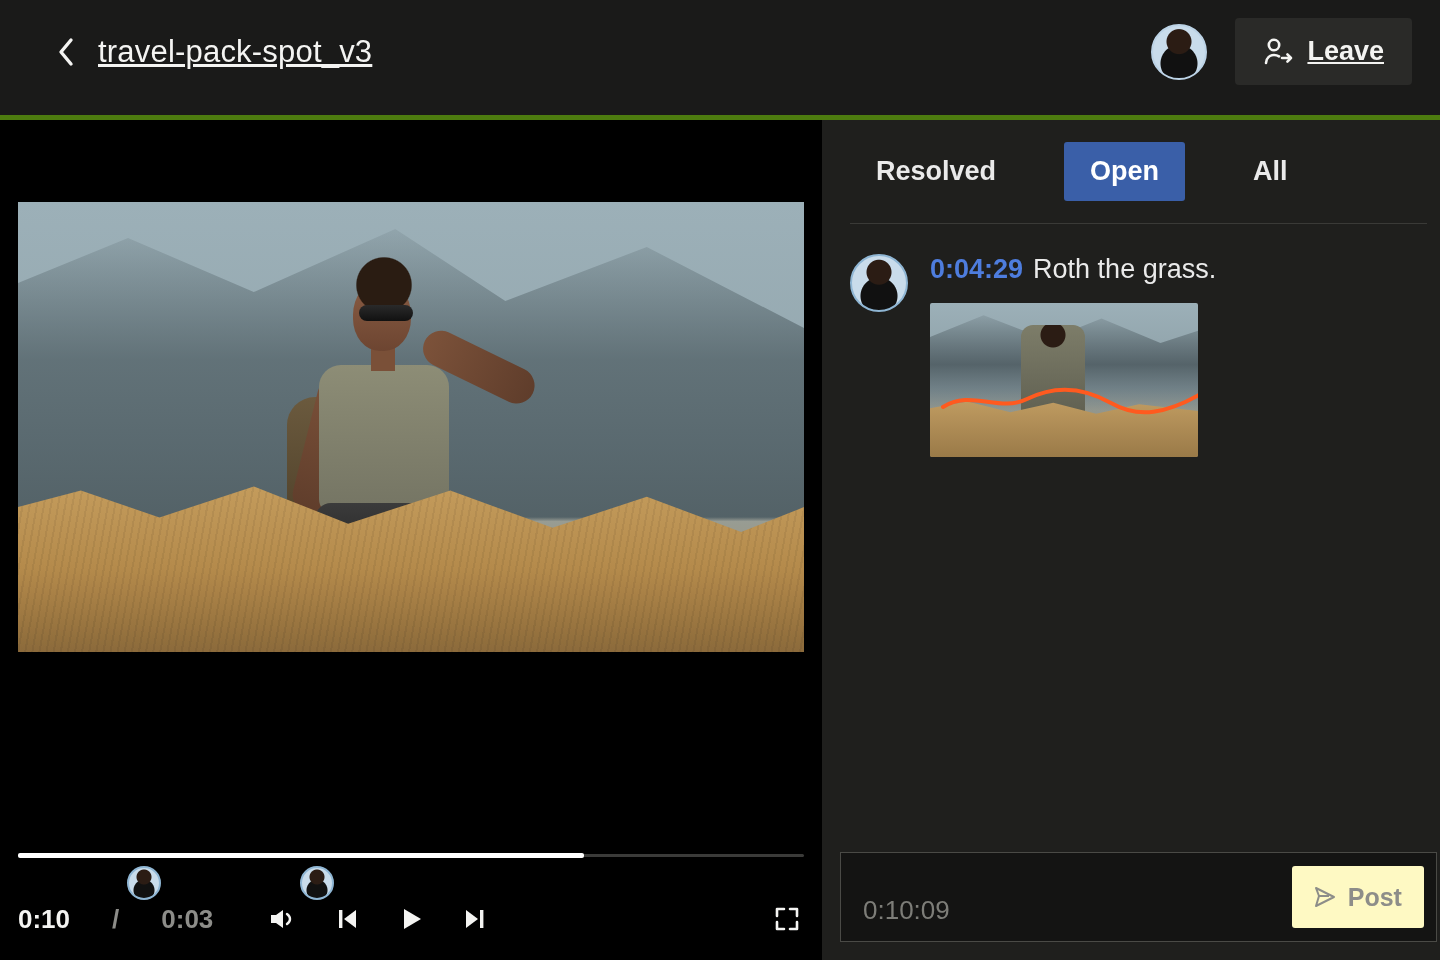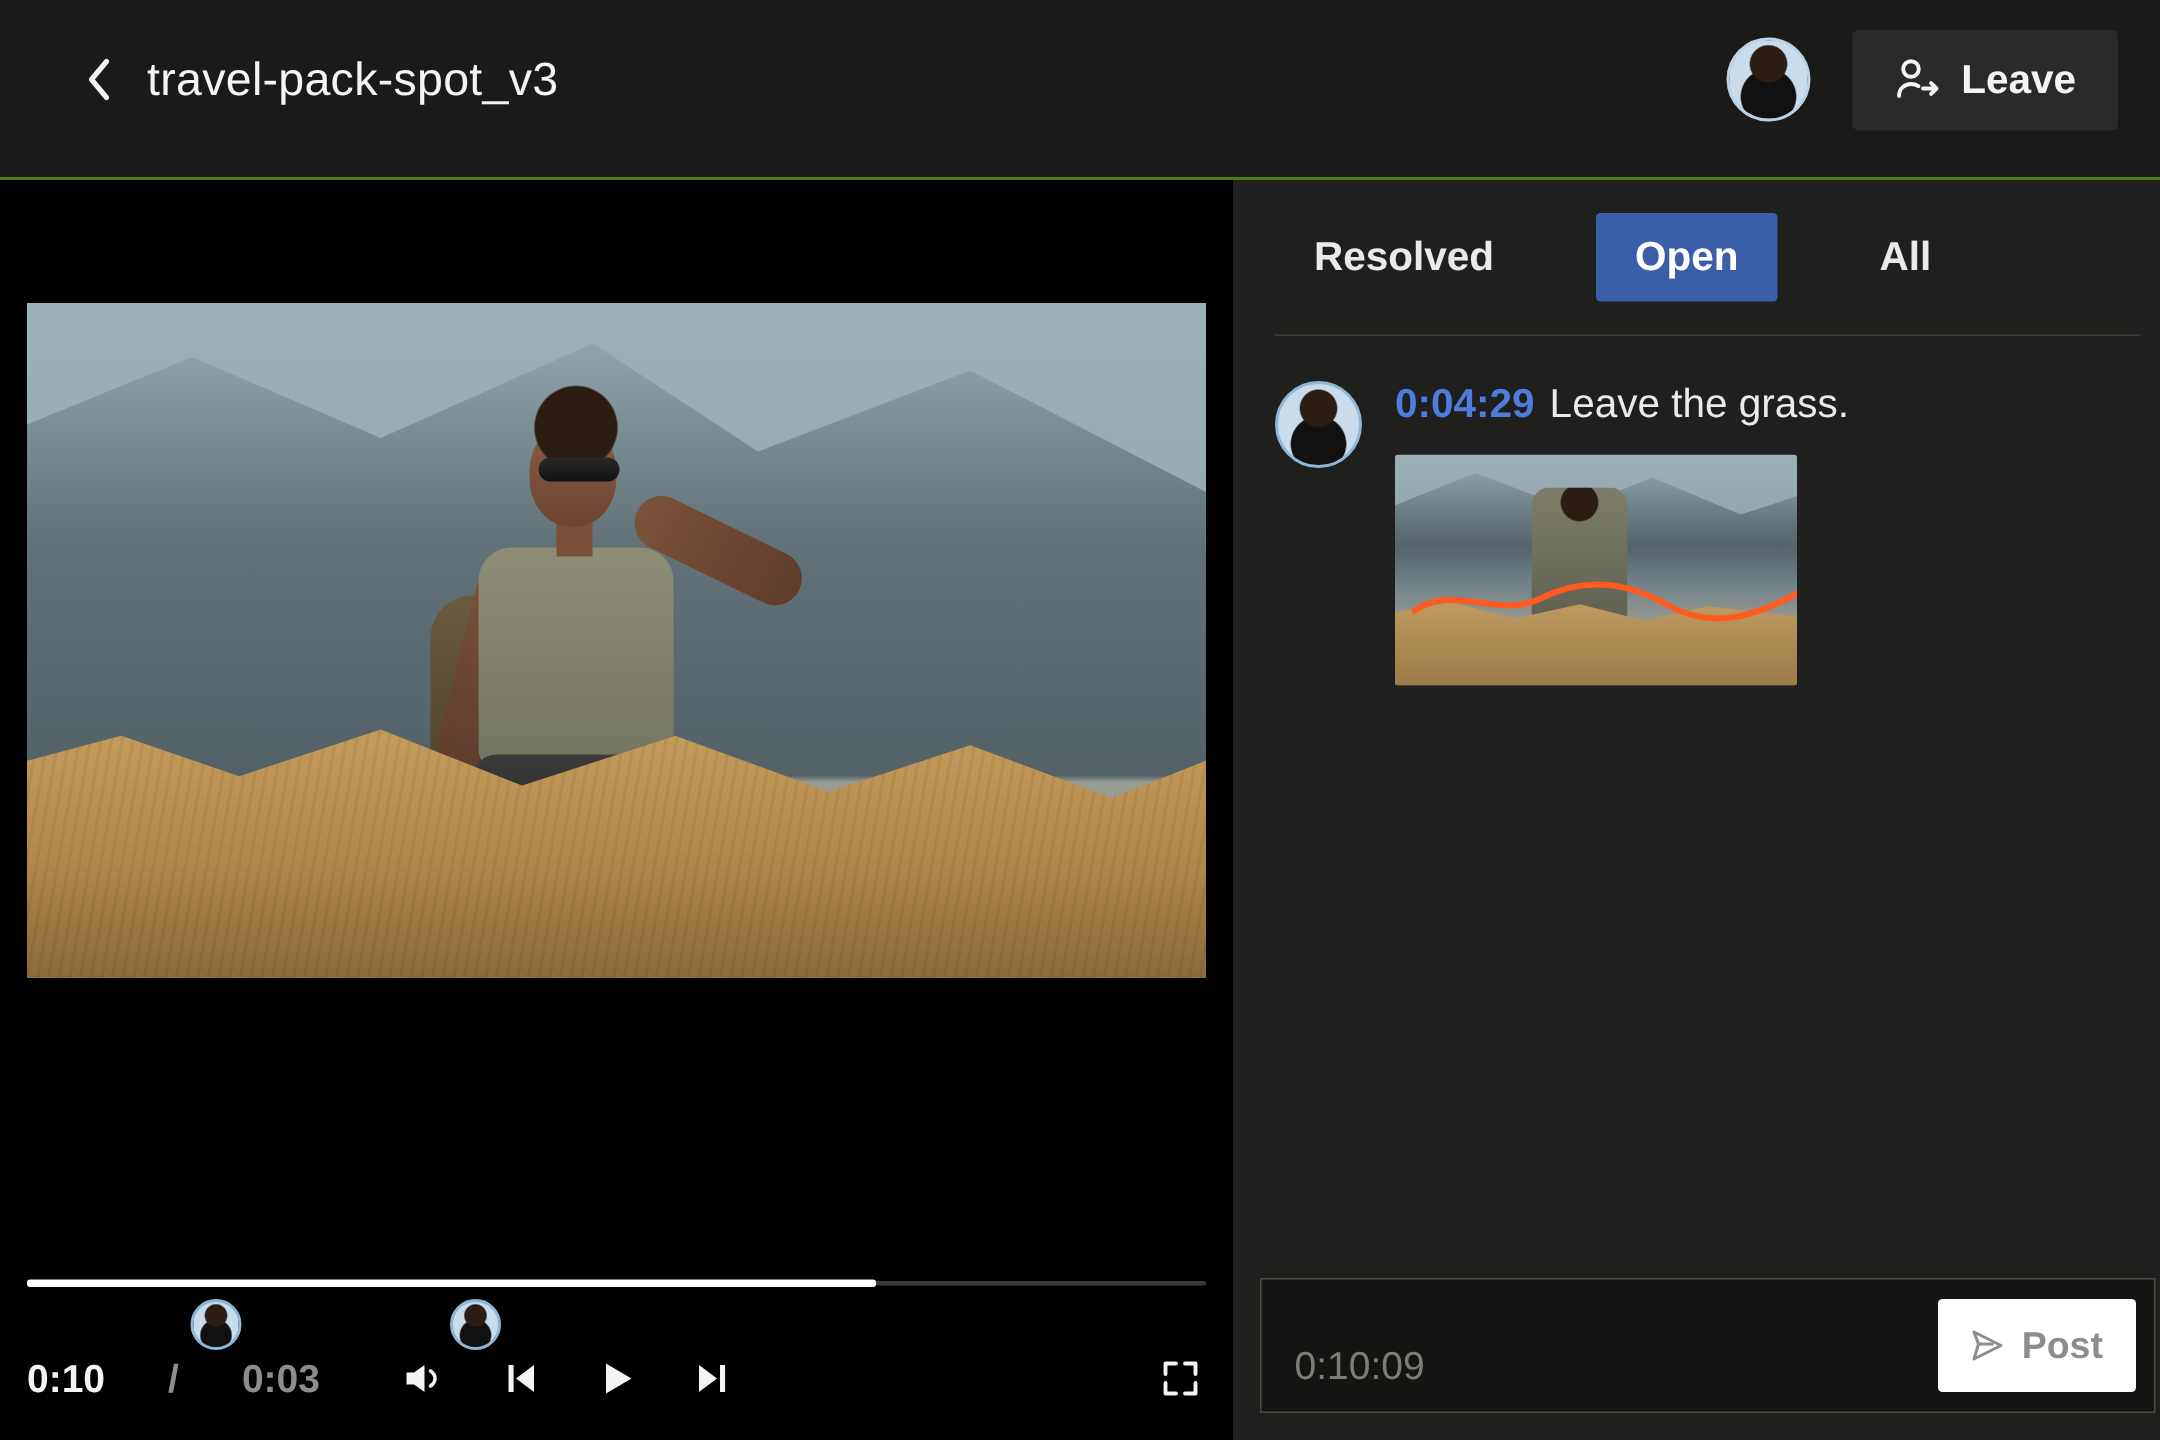--- a/index.html
+++ b/index.html
@@ -9,21 +9,22 @@
     font-family: -apple-system, BlinkMacSystemFont, "Segoe UI", Helvetica, Arial, sans-serif;
     color: #f4f4f2;
   }
 
   
   .header {
     height: 120px;
     display: flex;
     align-items: center;
     padding: 0 28px 12px 52px;
-    border-bottom: 2px solid #4d7c0f;
+    border-bottom: 5px solid #4d7c0f;
+    text-decoration: underline;
   }
   .back-btn {
     width: 28px; height: 28px;
     display: flex; align-items: center; justify-content: center;
     margin-right: 18px; cursor: pointer;
   }
   .title {
     font-size: 31px;
     font-weight: 400;
     letter-spacing: .2px;
@@ -155,21 +156,21 @@
       radial-gradient(circle at 50% 10%,#2b1c14 0 12px,transparent 13px),
       linear-gradient(#7d7d69,#5d5d4f);
     border-radius:12px;}
   .annot{position:absolute;left:4%;right:4%;bottom:26%;height:34px;pointer-events:none;}
 
   
   .composer{margin-top:auto;margin:0 18px 18px 18px;height:90px;border:1px solid #4a4a46;background:#141413;
     display:flex;align-items:center;padding:0 12px 0 22px;gap:16px;}
   .composer-ts{font-size:26px;color:#7d7d78;font-weight:500;flex:0 0 auto;margin-top:26px;}
   .composer-input{flex:1;background:transparent;border:none;outline:none;color:#eaeaea;font-size:24px;}
-  .post-btn{height:62px;padding:0 22px;display:flex;align-items:center;gap:12px;background:#ffffff;border-radius:3px;
+  .post-btn{height:62px;padding:0 22px;display:flex;align-items:center;gap:12px;background:#fef9c3;border-radius:3px;
     color:#8d8d89;font-size:25px;font-weight:600;cursor:pointer;}
 
   .side-spacer{flex:1;}
 </style>
 </head>
 <body>
 
 <div class="header">
   <div class="back-btn">
     <svg width="18" height="30" viewBox="0 0 18 30">
@@ -265,21 +266,21 @@
       <div class="tab active">Open</div>
       <div class="tab">All</div>
     </div>
     <div class="tab-underline"></div>
 
     <div class="comment">
       <div class="avatar-sm"></div>
       <div class="comment-body">
         <div class="comment-line">
           <span class="comment-ts">0:04:29</span>
-          <span class="comment-text">Leave the grass.</span>
+          <span class="comment-text">Roth the grass.</span>
         </div>
         <div class="comment-thumb">
           <div class="mini-bg"></div>
           <div class="mini-mtn"></div>
           <div class="mini-fig"></div>
           <div class="mini-grass"></div>
           <svg class="annot" viewBox="0 0 260 34">
             <path d="M2 24 C 30 6, 58 30, 86 16 S 142 4, 170 20 S 226 30, 258 12" fill="none" stroke="#ff5a1f" stroke-width="4" stroke-linecap="round"></path>
           </svg>
         </div>

